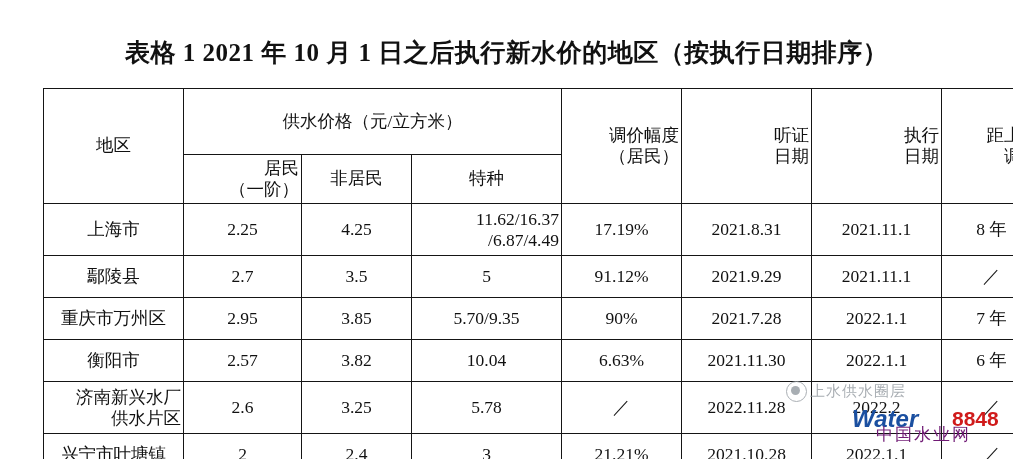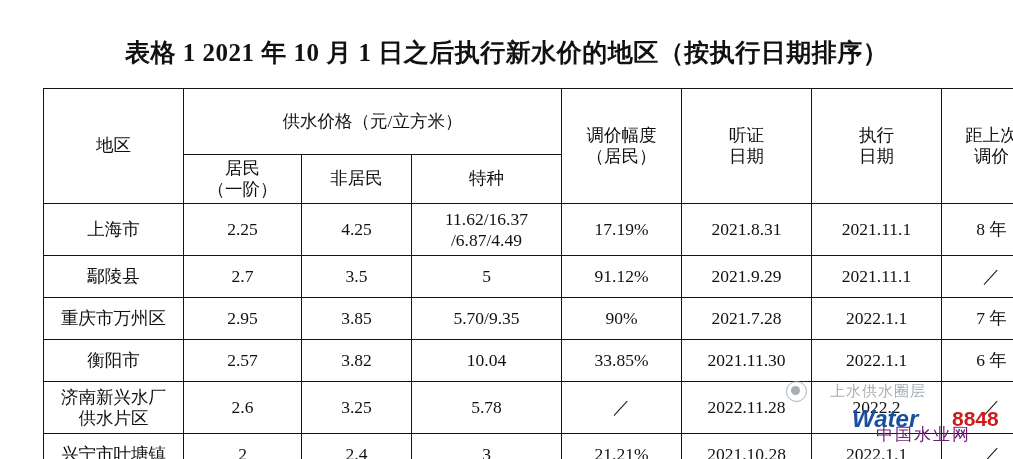--- a/index.html
+++ b/index.html
@@ -74,21 +74,21 @@
   .col-hearing  { width: 130px; }
   .col-exec     { width: 130px; }
   .col-last     { width: 100px; }
 
   .r-head-tall { height: 66px; }
   .r-sub       { height: 46px; }
   .r-body      { height: 42px; }
   .r-body-tall { height: 52px; }
 
   .nowrap { white-space: nowrap; }
-  .twoline { line-height: 1.2; }
+  .twoline { line-height: 1.2; text-align: right; }
 
   
   .wm-circle-text {
     position: absolute;
     left: 786px;
     top: 382px;
     font-family: "Liberation Sans", "DejaVu Sans", sans-serif;
     font-size: 15px;
     color: #9aa0a6;
     opacity: 0.85;
@@ -235,21 +235,21 @@
           <td>2021.7.28</td>
           <td>2022.1.1</td>
           <td>7 年</td>
         </tr>
 
         <tr class="r-body">
           <td class="nowrap">衡阳市</td>
           <td>2.57</td>
           <td>3.82</td>
           <td>10.04</td>
-          <td>33.85%</td>
+          <td>6.63%</td>
           <td>2021.11.30</td>
           <td>2022.1.1</td>
           <td>6 年</td>
         </tr>
 
         <tr class="r-body-tall">
           <td>
             <div class="twoline">济南新兴水厂</div>
             <div class="twoline">供水片区</div>
           </td>
@@ -271,19 +271,19 @@
           <td>2021.10.28</td>
           <td>2022.1.1</td>
           <td>／</td>
         </tr>
 
       </tbody>
     </table>
   </div>
 
   <div class="wm-circle-badge"></div>
-  <div class="wm-circle-text" style="left:810px;margin-left:20px;">上水供水圈层</div>
+  <div class="wm-circle-text" style="left:810px;">上水供水圈层</div>
 
   <div class="wm-water">Water</div>
   <div class="wm-num">8848</div>
   <div class="wm-cn">中国水业网</div>
 
 </div>
 
 </body></html>

